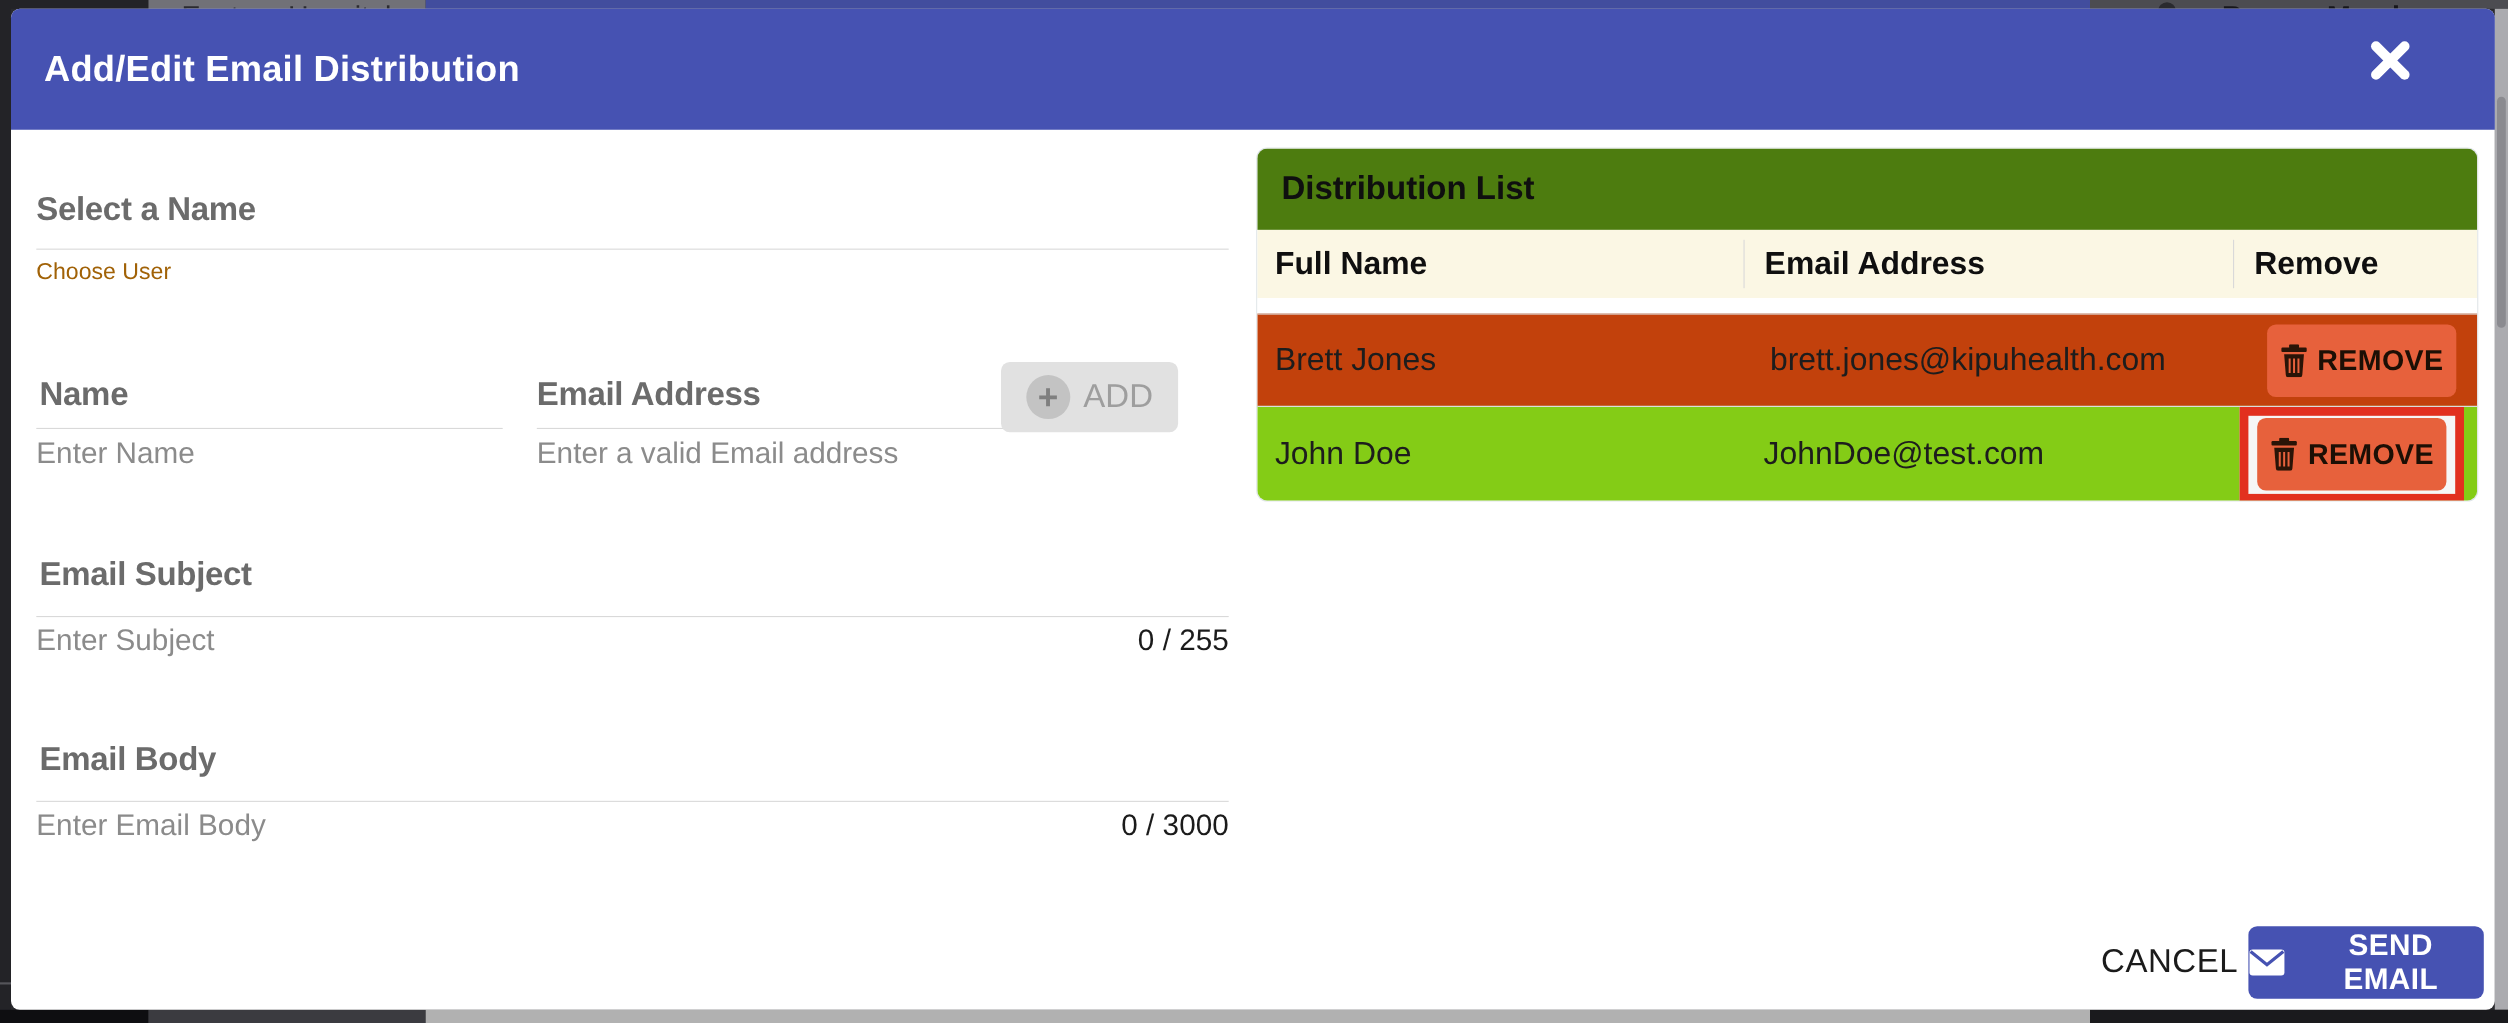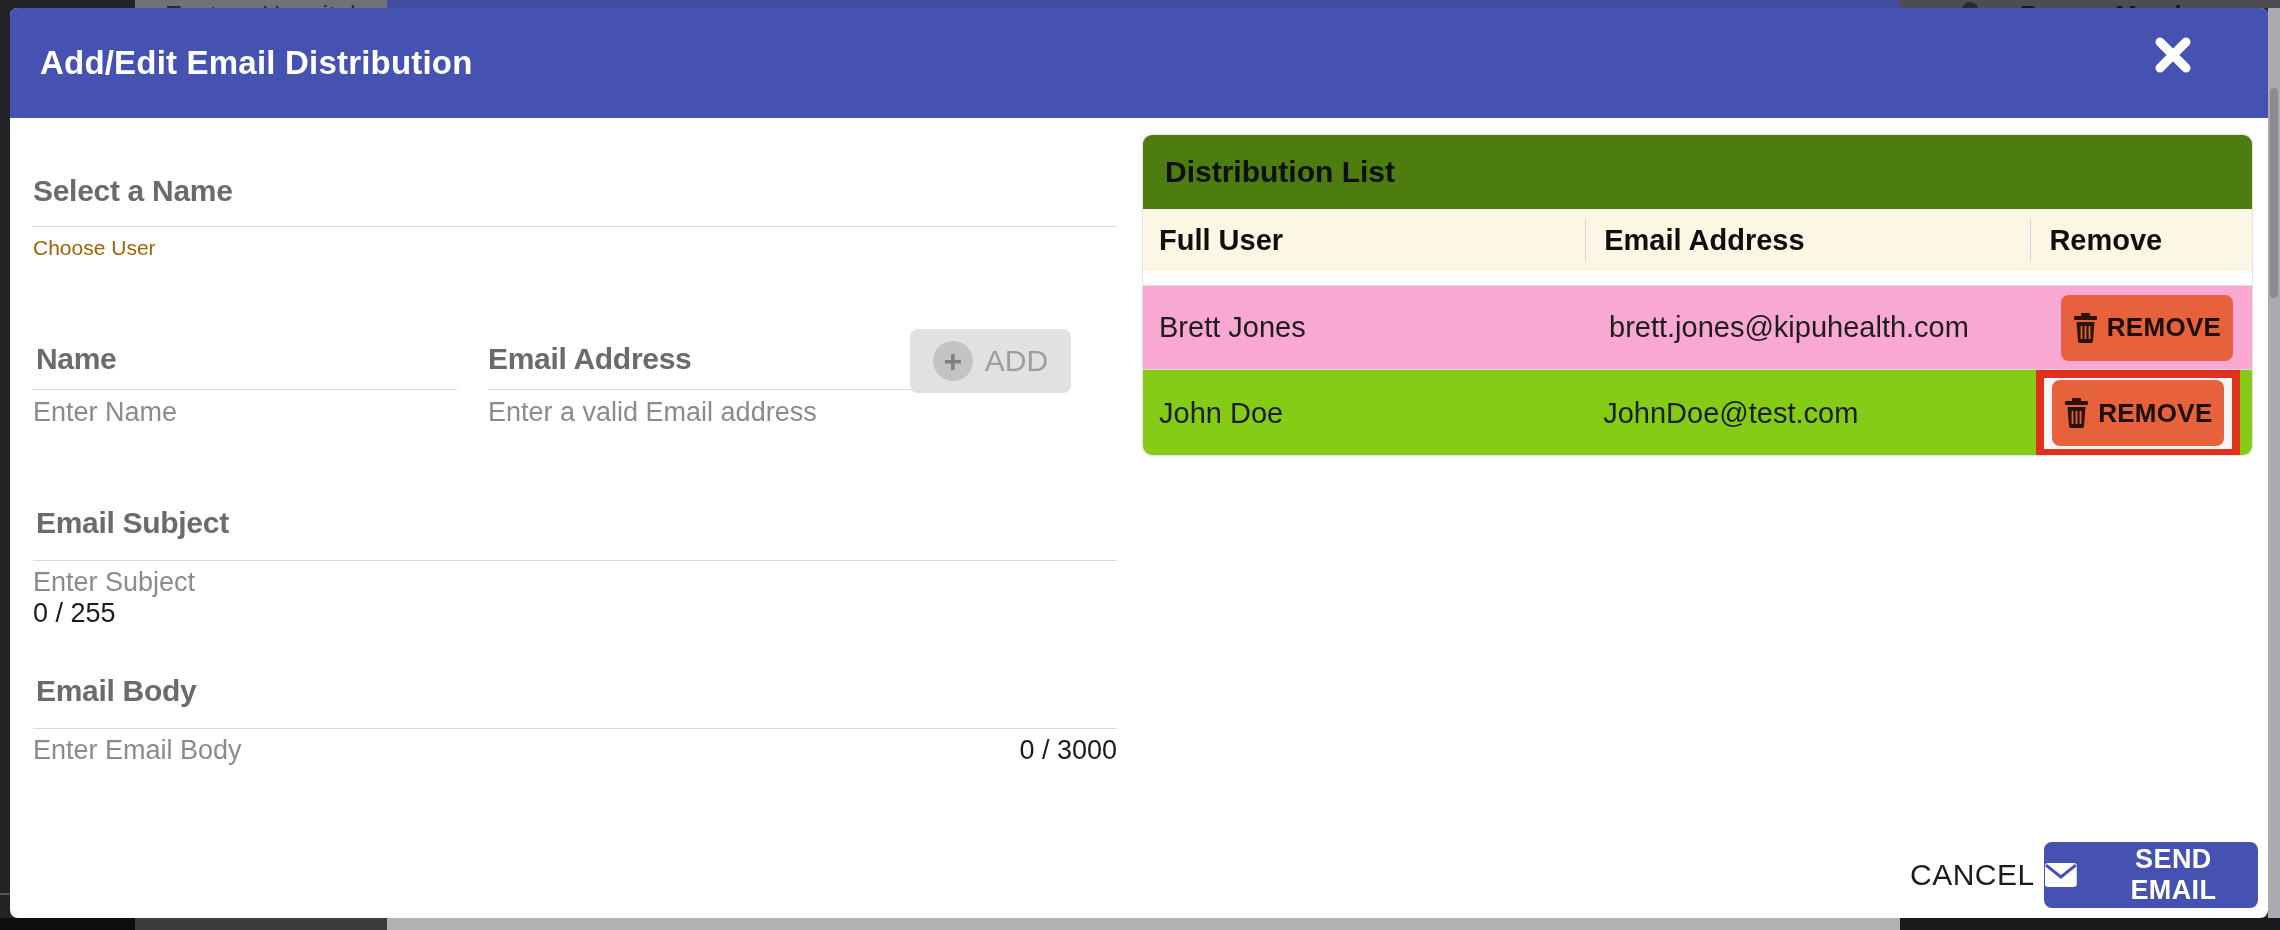--- a/index.html
+++ b/index.html
@@ -87,21 +87,21 @@
     height:74px; background:#4d7c0f; display:flex; align-items:center;
   }
   .dl-title{ margin-left:22px; font-size:30px; font-weight:bold; color:#0f0f0f; }
   .dl-cols{ height:62px; background:#fbf7e4; display:flex; align-items:center; }
   .dl-col{ font-size:29px; font-weight:bold; color:#0f0f0f; height:44px; line-height:44px; }
   .dl-col.c1{ width:443px; padding-left:16px; }
   .dl-col.c2{ width:446px; padding-left:18px; border-left:1px solid #d9d9d9; }
   .dl-col.c3{ width:222px; padding-left:18px; border-left:1px solid #d9d9d9; }
   .dl-spacer{ height:14px; background:#fff; }
   .dl-row{ display:flex; align-items:center; border-top:1px solid #dcdcdc; }
-  .dl-row.r1{ height:84px; background:#f9a8d4;gap:28px; }
+  .dl-row.r1{ height:84px; background:#c2410c;gap:28px; }
   .dl-row.r2{ height:87px; background:#84cc16; }
   .dl-cell{ font-size:29px; color:#1d1d1d; }
   .dl-cell.name{ width:443px; padding-left:16px; }
   .dl-cell.email{ width:446px; padding-left:18px; }
   .dl-cell.action{ width:222px; display:flex; align-items:center; height:100%; }
   .remove-btn{
     width:172px; height:66px; background:#e7613c; border:none; border-radius:8px;
     display:flex; align-items:center; justify-content:center; gap:9px;
     font-family:"Liberation Sans", sans-serif; font-size:26px; font-weight:bold;
     color:#1c0f05; letter-spacing:0.3px; cursor:pointer;
@@ -176,38 +176,38 @@
     <div class="hairline" style="left:478px; top:381px; width:424px;"></div>
     <input class="ghost-input" style="left: 478px; top: 389px; width: 424px;" placeholder="Enter a valid Email address">
 
     <button class="add-btn" disabled="">
       <span class="add-plus-circle">+</span>
       <span>ADD</span>
     </button>
 
     <div class="field-label" style="left:26px; top:498px;">Email Subject</div>
     <div class="hairline" style="left:23px; top:552px; width:1084px;"></div>
-    <div class="counter-row" style="left:23px; top:559px; width:1084px;flex-direction:column;">
+    <div class="counter-row" style="left:23px; top:559px; width:1084px;">
       <input class="ghost-input" placeholder="Enter Subject" style="">
       <span class="char-counter">0 / 255</span>
     </div>
 
     <div class="field-label" style="left:26px; top:666px;">Email Body</div>
     <div class="hairline" style="left:23px; top:720px; width:1084px;"></div>
     <div class="counter-row" style="left:23px; top:727px; width:1084px;">
       <input class="ghost-input" placeholder="Enter Email Body" style="">
       <span class="char-counter">0 / 3000</span>
     </div>
 
     <div class="dl-panel">
       <div class="dl-head">
         <div class="dl-title">Distribution List</div>
       </div>
       <div class="dl-cols">
-        <div class="dl-col c1">Full User</div>
+        <div class="dl-col c1">Full Name</div>
         <div class="dl-col c2">Email Address</div>
         <div class="dl-col c3">Remove</div>
       </div>
       <div class="dl-spacer"></div>
 
       <div class="dl-row r1">
         <div class="dl-cell name">Brett Jones</div>
         <div class="dl-cell email">brett.jones@kipuhealth.com</div>
         <div class="dl-cell action">
           <button class="remove-btn">

